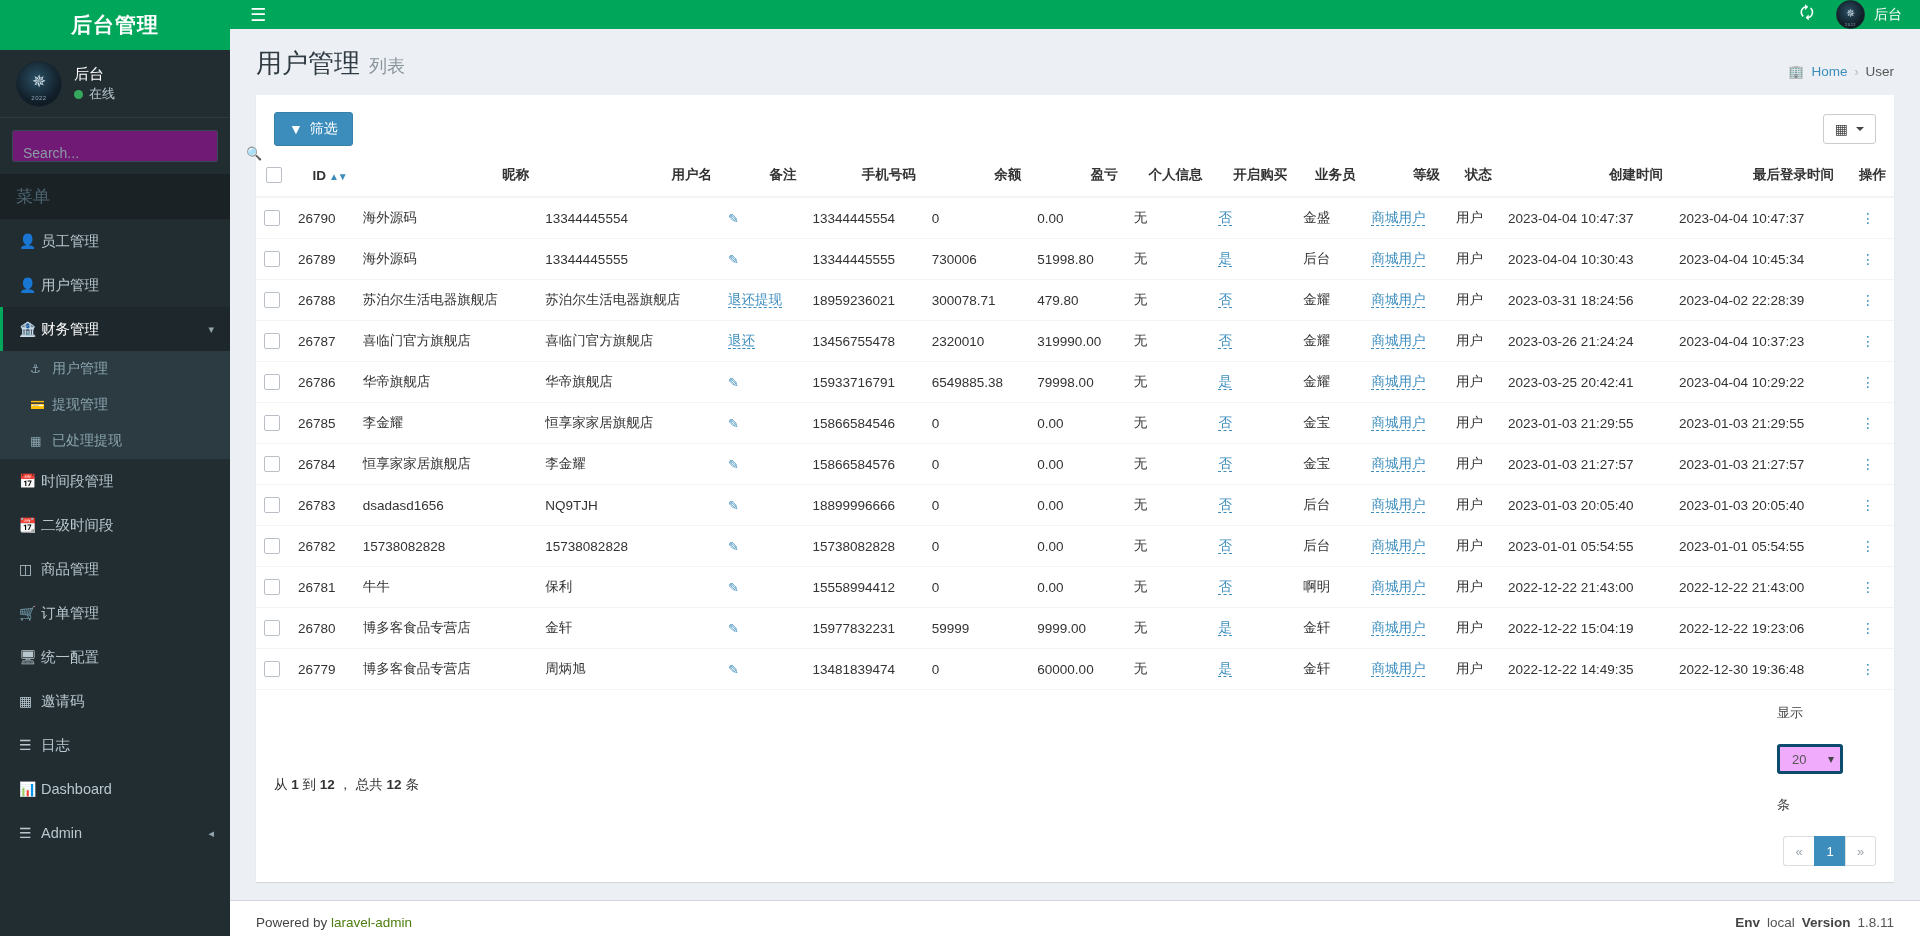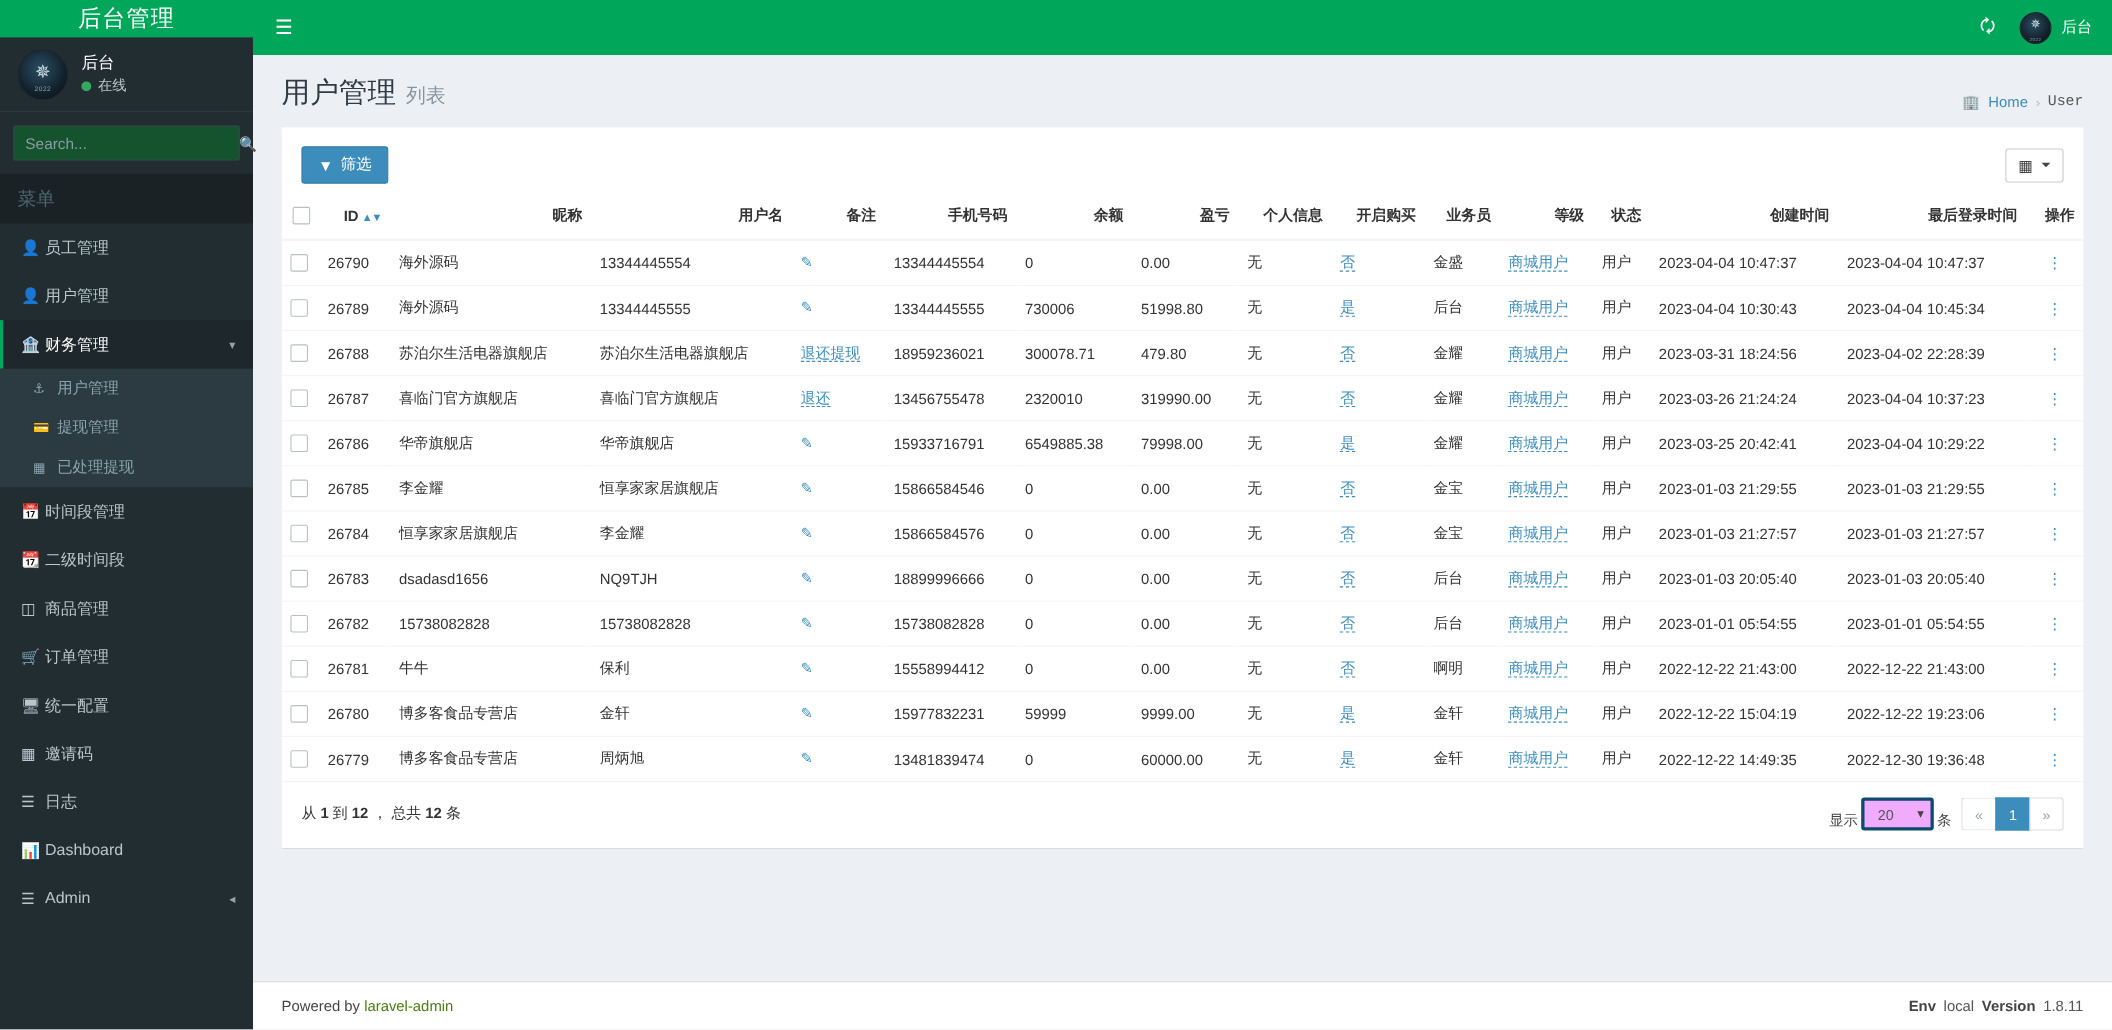--- a/index.html
+++ b/index.html
@@ -14,23 +14,23 @@
   .app { display: flex; width: 1920px; height: 936px; position: relative; }
 
   
   .sidebar {
     width: 230px; min-width: 230px; height: 936px;
     background: #222d32;
     display: flex; flex-direction: column;
     position: relative; z-index: 5;
   }
   .logo {
-    height: 34px; background: #00a65a;
+    height: 50px; background: #00a65a;
     display: flex; align-items: center; justify-content: center;
-    color: #fff; font-size: 21px; font-weight: normal;
+    color: #fff; font-size: 21px; font-weight: bold;
     letter-spacing: 1px;
   }
   .user-panel {
     display: flex; align-items: center;
     padding: 13px 10px 13px 16px; height: 68px;
     border-bottom: 1px solid #2c3b41;
   }
   .avatar {
     width: 46px; height: 46px; border-radius: 50%;
     background: radial-gradient(circle at 45% 38%, #2a4f63 0%, #13212c 60%, #070d13 100%);
@@ -48,23 +48,23 @@
     transform: translateX(-50%);
     color: #8fa6b4; font-size: 6px; letter-spacing: .5px;
   }
   .user-info { margin-left: 12px; line-height: 1.45; }
   .user-info .name { color: #fff; font-size: 15px; }
   .user-info .status { color: #b8c7ce; font-size: 13px; display: flex; align-items: center; gap: 6px; }
   .dot-online { width: 9px; height: 9px; border-radius: 50%; background: #36a85e; display: inline-block; }
 
   .search-wrap { padding: 12px 12px 12px 12px; }
   .search-box {
-    display: flex; align-items: center;
-    background: #14532d; border: 1px solid #374850;
-    height: 32px; border-radius: 2px;
+    display: flex; align-items: flex-end;
+    background: #701a75; border: 1px solid #374850;
+    height: 32px; border-radius: 2px; gap: 28px;
   }
   .search-box input {
     flex: 1; background: transparent; border: 0; outline: none;
     color: #ccd6db; font-size: 14px; padding: 0 10px;
     font-family: inherit;
   }
   .search-box input::placeholder { color: #8b9aa3; }
   .search-btn {
     background: transparent; border: 0; color: #99a8b0;
     padding: 0 12px 0 4px; cursor: pointer; font-size: 13px;
@@ -123,21 +123,21 @@
   .page-title { font-size: 26px; color: #2f3a42; font-weight: normal; }
   .page-sub { font-size: 18px; color: #8a949c; margin-left: 9px; position: relative; top: -3px; }
   .breadcrumb {
     margin-left: auto; display: flex; align-items: center; gap: 7px;
     font-size: 13.5px; color: #3c8dbc;
     position: relative; top: -2px;
   }
   .breadcrumb .home-ic { color: #333; font-size: 13px; }
   .breadcrumb .sep { color: #b0b8bf; font-size: 12px; }
   .breadcrumb .crumb { color: #3c8dbc; cursor: pointer; }
-  .breadcrumb .crumb.last { color: #555; cursor: default; font-family: Liberation Mono, monospace; }
+  .breadcrumb .crumb.last { color: #555; cursor: default; }
 
   .content-body { padding: 0 26px; flex: 1; }
   .box {
     background: #fff; border-top: 3px solid #fff;
     box-shadow: 0 1px 1px rgba(0,0,0,.1);
   }
   .box-header {
     display: flex; align-items: center;
     padding: 14px 18px 10px 18px;
   }
@@ -186,21 +186,21 @@
   td.col-act { text-align: center; padding-right: 22px; }
   th.col-act { text-align: center; padding-right: 22px; }
 
   .box-footer {
     display: flex; align-items: center;
     padding: 14px 18px 16px 18px;
     border-top: 1px solid #f4f4f4;
     font-size: 13.5px; color: #333;
   }
   .rows-info b { font-weight: bold; }
-  .pager { margin-left: auto; display: flex; align-items: flex-end; gap: 3px; font-size: 13px; color: #444; }
+  .pager { margin-left: auto; display: flex; align-items: flex-start; gap: 22px; font-size: 13px; color: #444; flex-direction: column; }
   .sel-wrap { position: relative; }
   .sel-wrap select {
     appearance: none; -webkit-appearance: none;
     border: 3px solid #0c4a6e; border-radius: 3px;
     background: #f0abfc; color: #555;
     font-size: 13px; padding: 5px 26px 5px 12px;
     font-family: inherit; cursor: pointer; height: 30px;
   }
   .sel-wrap::after {
     content: "\25BE"; position: absolute; right: 9px; top: 50%;

